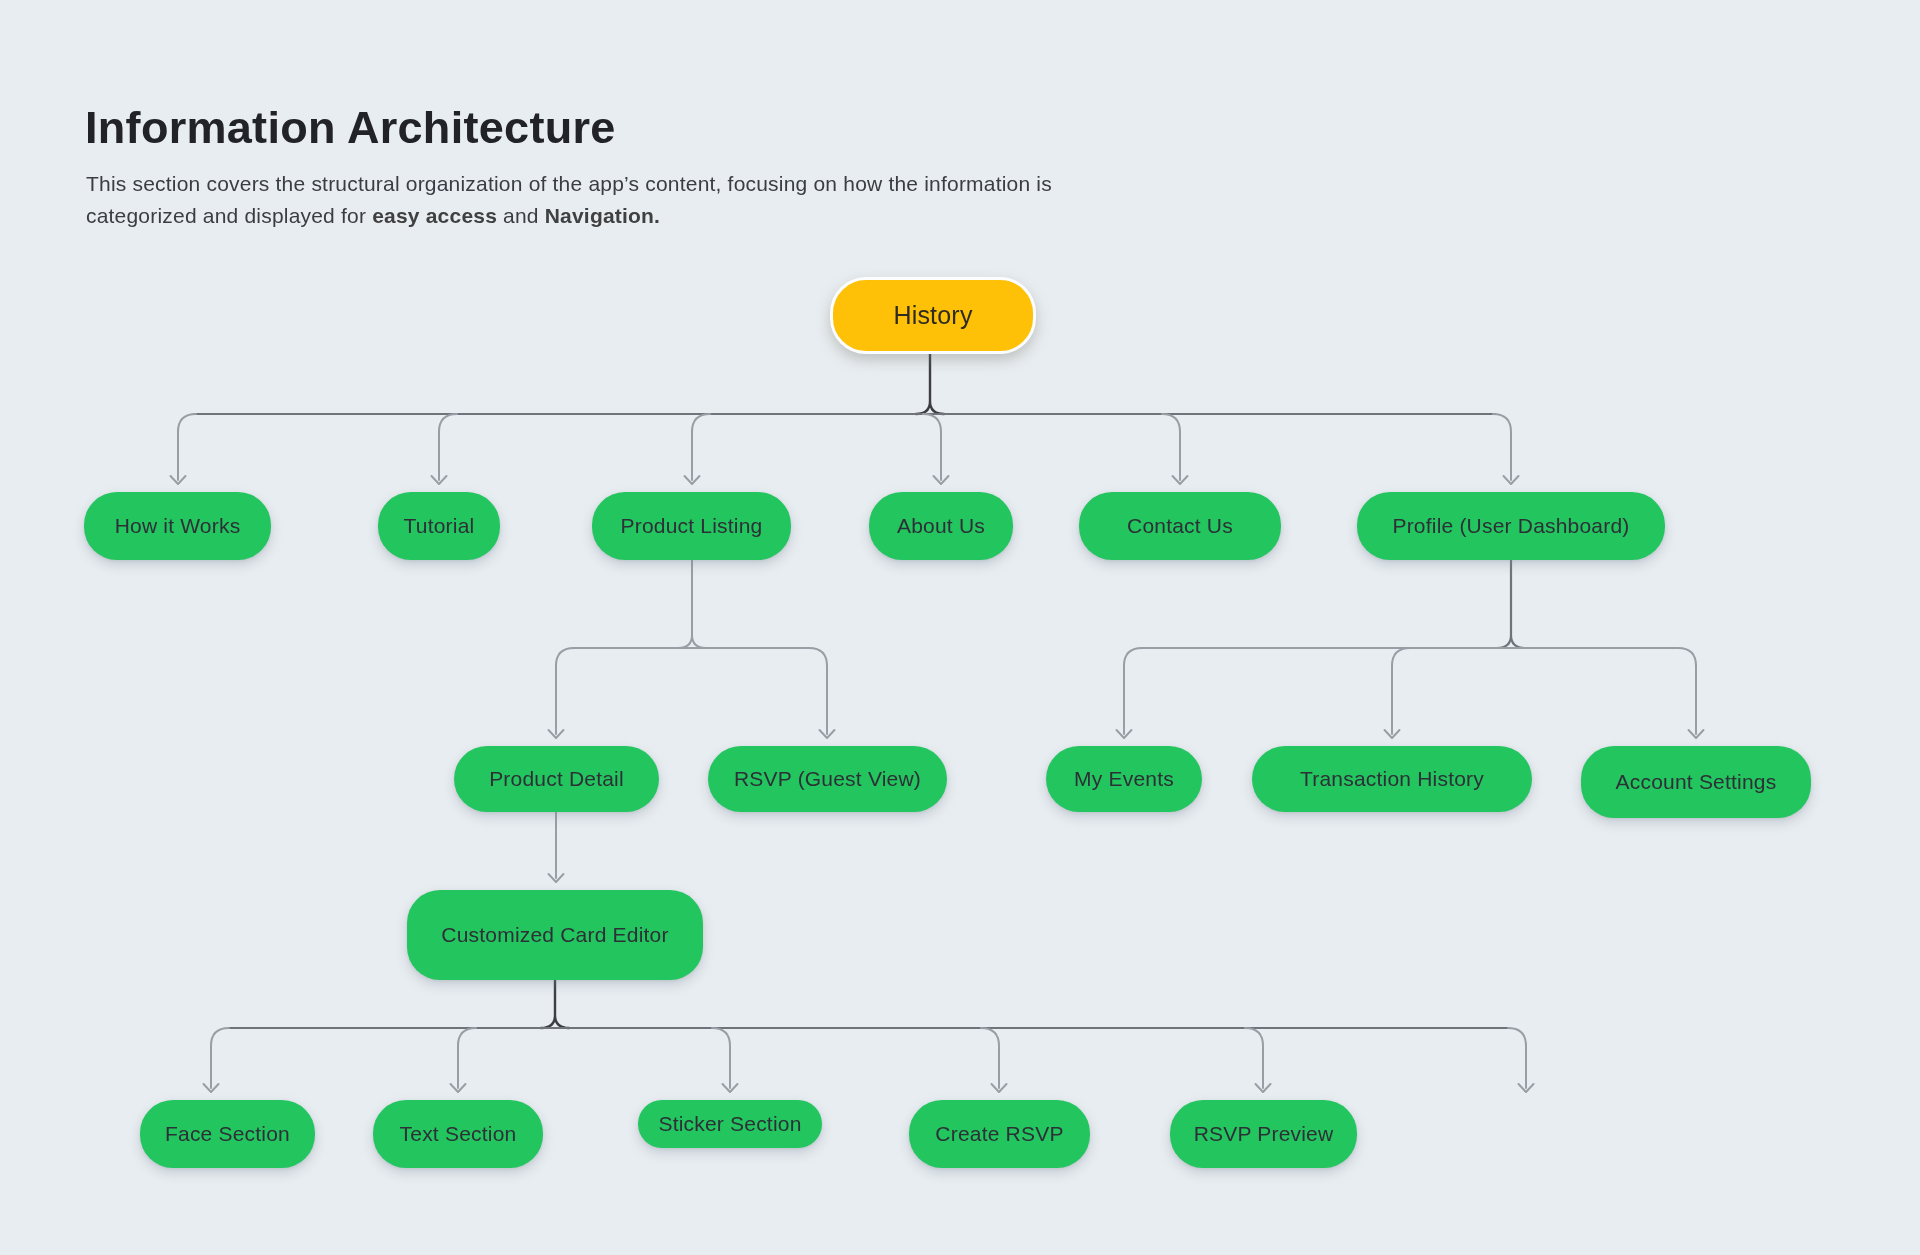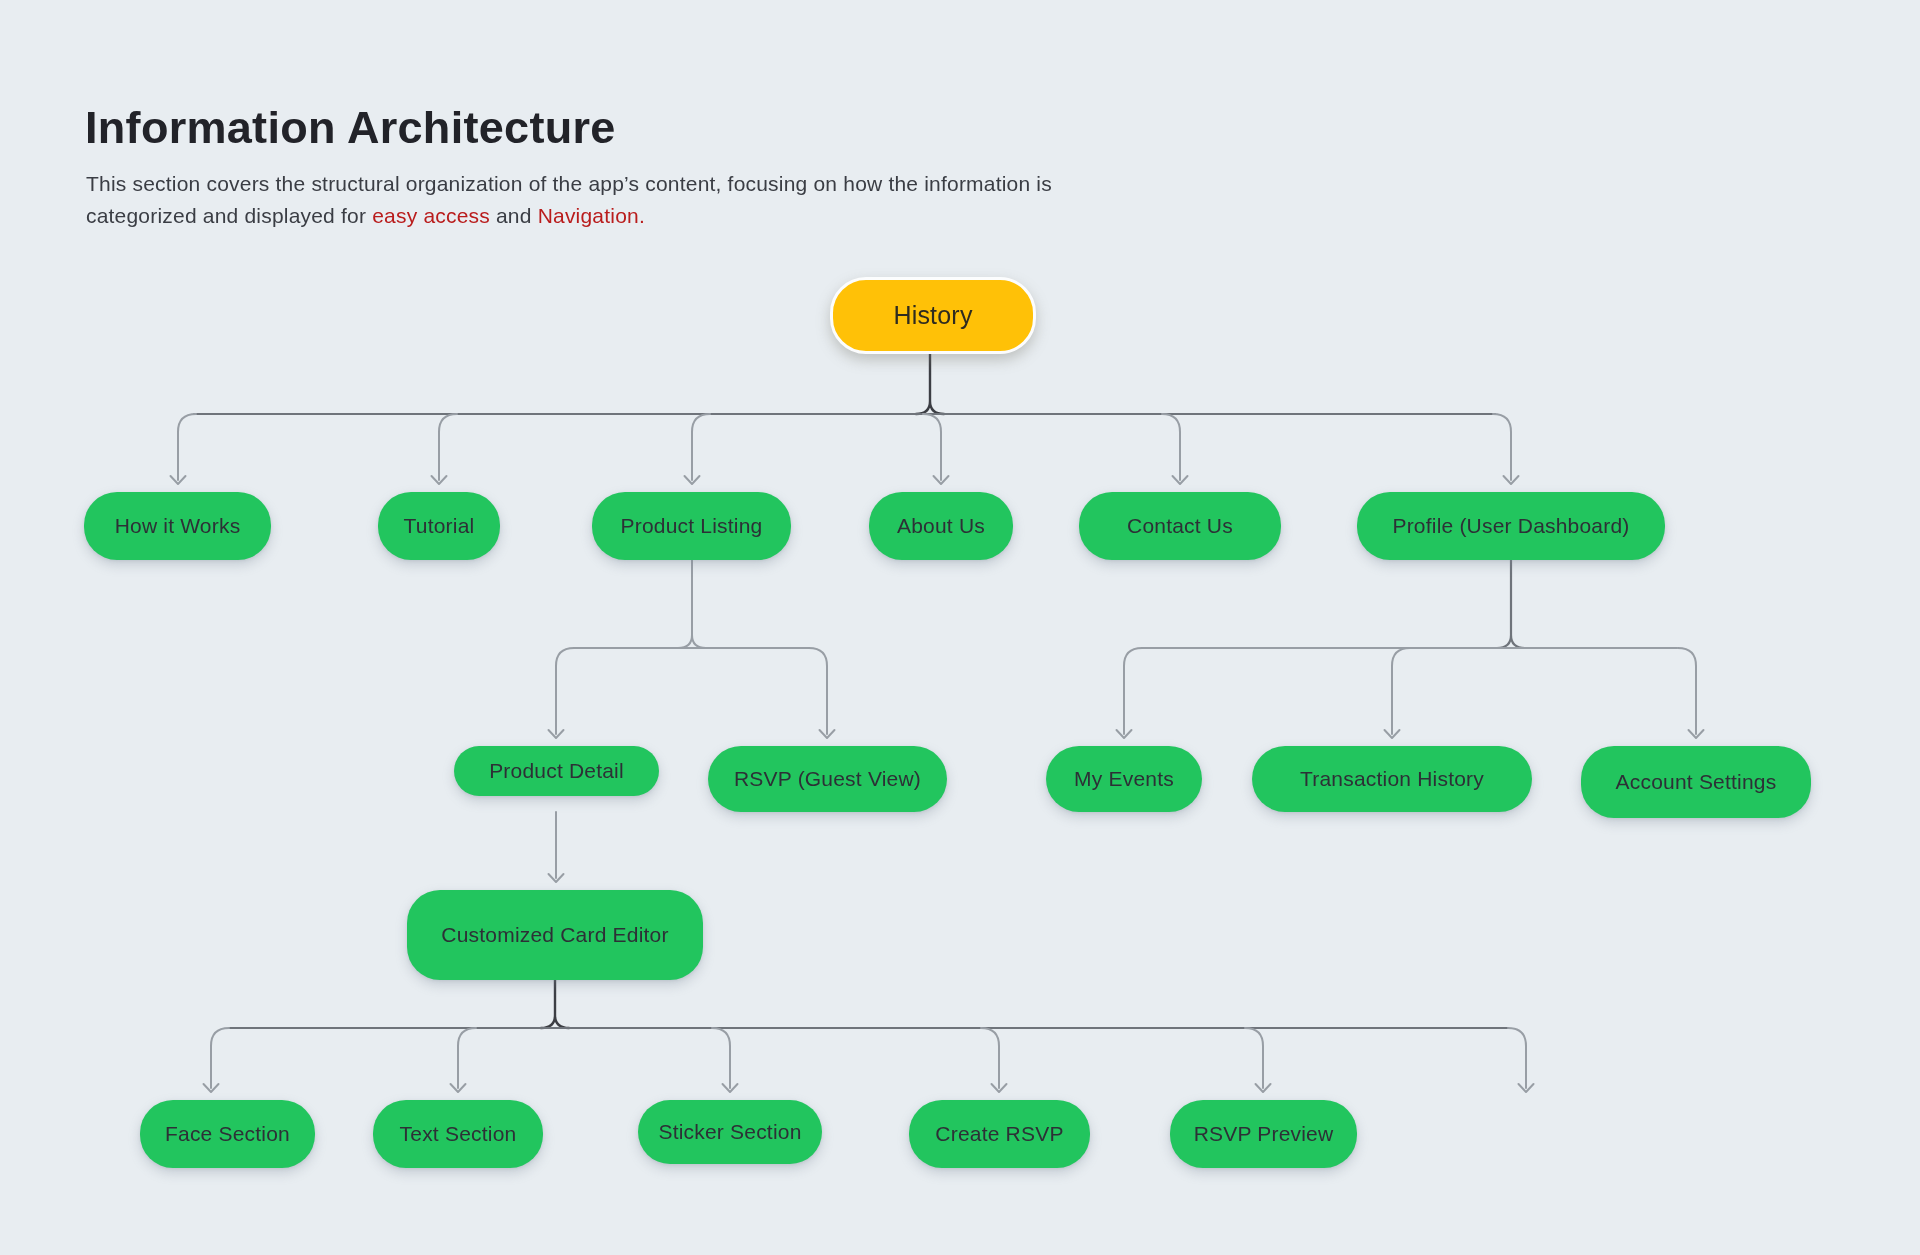--- a/index.html
+++ b/index.html
@@ -12,21 +12,21 @@
   .page{position:absolute;inset:0;}
   .page-title{
     position:absolute;left:85px;top:72px;
     font-size:45px;font-weight:700;color:#222329;letter-spacing:.3px;
   }
   .page-desc{
     position:absolute;left:86px;top:168px;
     font-size:21px;line-height:32px;color:#3a3d44;
     letter-spacing:.2px;
   }
-  .page-desc b{color:#b91c1c;font-weight:400;margin-top:24px;}
+  .page-desc b{color:#404040;font-weight:700;margin-top:24px;}
   .canvas{position:absolute;inset:0;}
   svg.wires{position:absolute;left:0;top:0;}
   svg.wires path{fill:none;stroke-linecap:round;stroke-linejoin:round;}
   .wire-dark{stroke:#3c3e44;stroke-width:2.4;}
   .wire-mid{stroke:#6f747b;stroke-width:2.2;}
   .wire-light{stroke:#989ea5;stroke-width:2;}
   .node{
     position:absolute;
     background:#22c55e;
     border-radius:33px;
@@ -103,28 +103,28 @@
 
     <div class="node root" style="left:830px;top:277px;width:200px;height:71px;">History</div>
 
     <div class="node" style="left:84px;top:492px;width:187px;height:68px;">How it Works</div>
     <div class="node" style="left:378px;top:492px;width:122px;height:68px;">Tutorial</div>
     <div class="node" style="left:592px;top:492px;width:199px;height:68px;">Product Listing</div>
     <div class="node" style="left:869px;top:492px;width:144px;height:68px;">About Us</div>
     <div class="node" style="left:1079px;top:492px;width:202px;height:68px;">Contact Us</div>
     <div class="node" style="left:1357px;top:492px;width:308px;height:68px;">Profile (User Dashboard)</div>
 
-    <div class="node" style="left:454px;top:746px;width:205px;height:50px;">Product Detail</div>
+    <div class="node" style="left:454px;top:746px;width:205px;height:66px;">Product Detail</div>
     <div class="node" style="left:708px;top:746px;width:239px;height:66px;">RSVP (Guest View)</div>
     <div class="node" style="left:1046px;top:746px;width:156px;height:66px;">My Events</div>
     <div class="node" style="left:1252px;top:746px;width:280px;height:66px;">Transaction History</div>
     <div class="node" style="left:1581px;top:746px;width:230px;height:72px;">Account Settings</div>
 
     <div class="node" style="left:407px;top:890px;width:296px;height:90px;">Customized Card Editor</div>
 
     <div class="node" style="left:140px;top:1100px;width:175px;height:68px;">Face Section</div>
     <div class="node" style="left:373px;top:1100px;width:170px;height:68px;">Text Section</div>
-    <div class="node" style="left:638px;top:1100px;width:184px;height:64px;">Sticker Section</div>
+    <div class="node" style="left:638px;top:1100px;width:184px;height:48px;">Sticker Section</div>
     <div class="node" style="left:909px;top:1100px;width:181px;height:68px;">Create RSVP</div>
     <div class="node" style="left:1170px;top:1100px;width:187px;height:68px;">RSVP Preview</div>
 
   </div>
 </div>
 
 </body></html>

